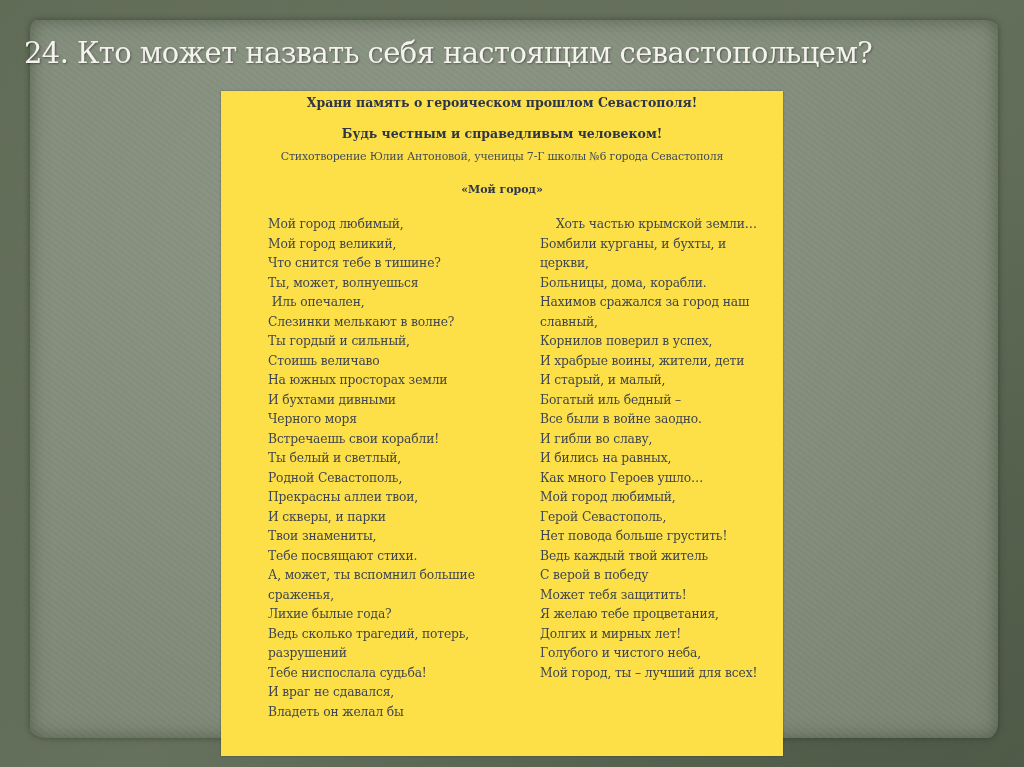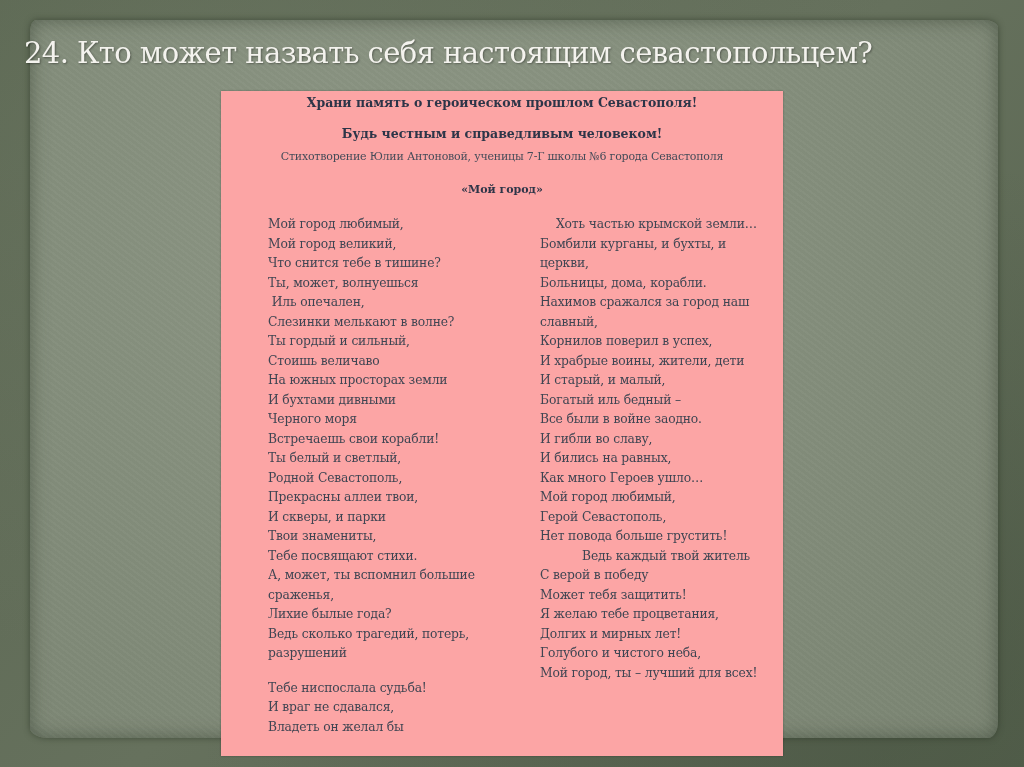--- a/index.html
+++ b/index.html
@@ -54,21 +54,21 @@
       letter-spacing: -0.6px;
       white-space: nowrap;
       text-shadow: 1px 1px 2px rgba(0,0,0,0.35);
     }
     .doc-image {
       position: absolute;
       left: 221px;
       top: 91px;
       width: 562px;
       height: 665px;
-      background: #fca5a5;
+      background: #fde047;
       box-shadow: 0 0 2px rgba(0,0,0,0.3);
       color: #3b4150;
       font-family: "DejaVu Serif", serif;
     }
     .doc-heading {
       position: absolute;
       left: 0;
       width: 100%;
       text-align: center;
       font-weight: bold;
@@ -144,21 +144,21 @@
       <li style="white-space: pre;">Родной Севастополь,</li>
       <li style="white-space: pre;">Прекрасны аллеи твои,</li>
       <li style="white-space: pre;">И скверы, и парки</li>
       <li style="white-space: pre;">Твои знамениты,</li>
       <li style="white-space: pre;">Тебе посвящают стихи.</li>
       <li style="white-space: pre;">А, может, ты вспомнил большие</li>
       <li style="white-space: pre;">сраженья,</li>
       <li style="white-space: pre;">Лихие былые года?</li>
       <li style="white-space: pre;">Ведь сколько трагедий, потерь,</li>
       <li style="white-space: pre;">разрушений</li>
-      <li style="white-space: pre; margin-top: 15px;">Тебе ниспослала судьба!</li>
+      <li style="white-space: pre;">Тебе ниспослала судьба!</li>
       <li style="white-space: pre;">И враг не сдавался,</li>
       <li style="white-space: pre;">Владеть он желал бы</li>
     </ul>
   <ul class="poem-col right" id="poem-right">
       <li style="white-space: pre; margin-left: 16px;">Хоть частью крымской земли…</li>
       <li style="white-space: pre;">Бомбили курганы, и бухты, и</li>
       <li style="white-space: pre;">церкви,</li>
       <li style="white-space: pre;">Больницы, дома, корабли.</li>
       <li style="white-space: pre;">Нахимов сражался за город наш</li>
       <li style="white-space: pre;">славный,</li>
@@ -166,21 +166,21 @@
       <li style="white-space: pre;">И храбрые воины, жители, дети</li>
       <li style="white-space: pre;">И старый, и малый,</li>
       <li style="white-space: pre;">Богатый иль бедный –</li>
       <li style="white-space: pre;">Все были в войне заодно.</li>
       <li style="white-space: pre;">И гибли во славу,</li>
       <li style="white-space: pre;">И бились на равных,</li>
       <li style="white-space: pre;">Как много Героев ушло…</li>
       <li style="white-space: pre;">Мой город любимый,</li>
       <li style="white-space: pre;">Герой Севастополь,</li>
       <li style="white-space: pre;">Нет повода больше грустить!</li>
-      <li style="white-space: pre; margin-left: 42px;">Ведь каждый твой житель</li>
+      <li style="white-space: pre;">Ведь каждый твой житель</li>
       <li style="white-space: pre;">С верой в победу</li>
       <li style="white-space: pre;">Может тебя защитить!</li>
       <li style="white-space: pre;">Я желаю тебе процветания,</li>
       <li style="white-space: pre;">Долгих и мирных лет!</li>
       <li style="white-space: pre;">Голубого и чистого неба,</li>
       <li style="white-space: pre;">Мой город, ты – лучший для всех!</li>
     </ul>
 </div>
 
 </body></html>

